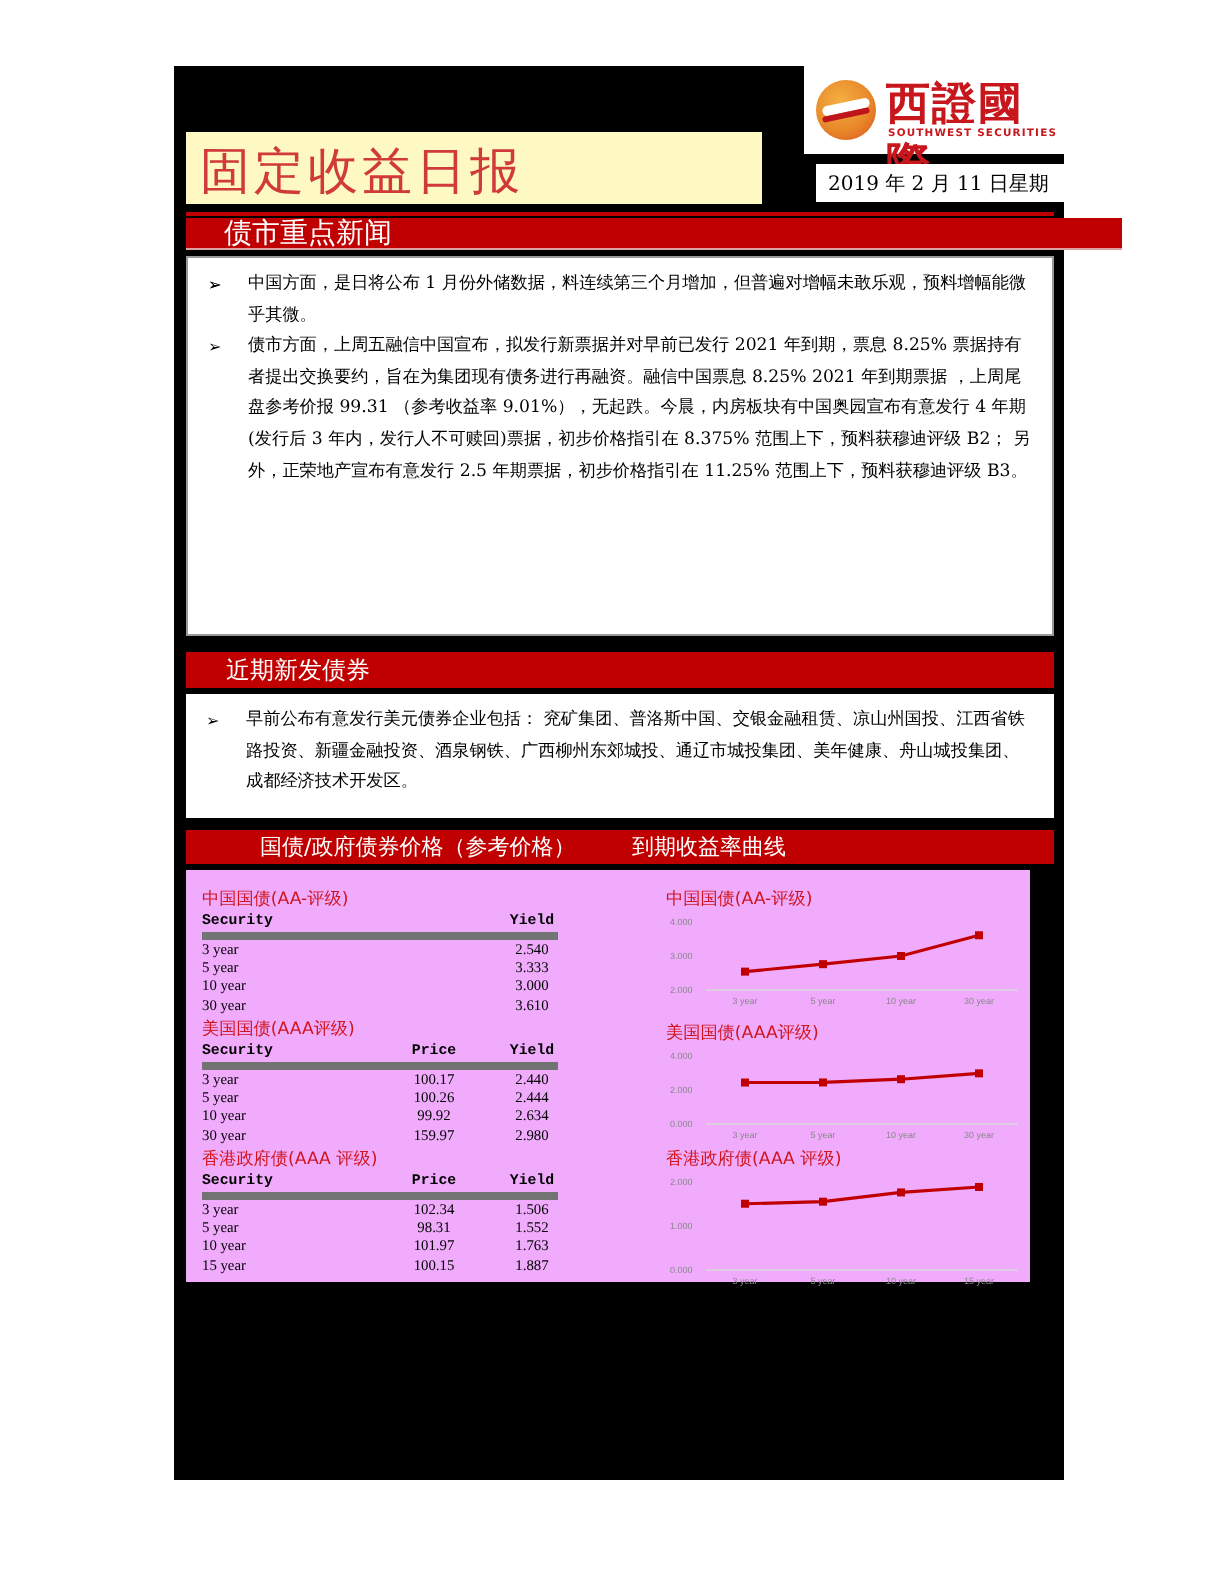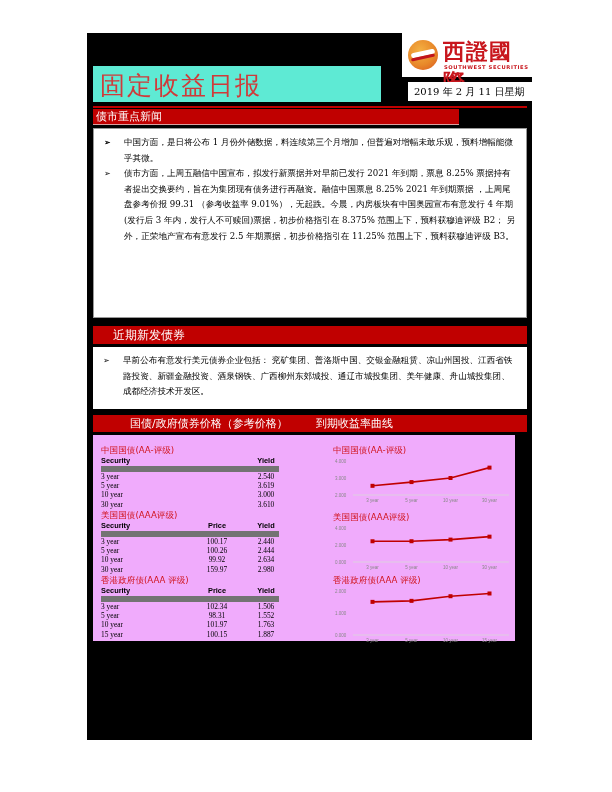--- a/index.html
+++ b/index.html
@@ -6,40 +6,40 @@
     body { width:612px; height:792px; position:relative; overflow:hidden;
            font-family:"DejaVu Serif", serif; color:#000; }
     .page { position:absolute; left:87px; top:33px; width:445px; height:707px; background:#000; }
     .logo-box { position:absolute; left:402px; top:33px; width:130px; height:44px; background:#fff; }
     .logo-mark { position:absolute; left:6px; top:7px; width:30px; height:30px; border-radius:50%;
                  background:radial-gradient(circle at 40% 35%, #f4b042 0%, #e8892a 55%, #d9531e 100%); overflow:hidden; }
     .logo-mark .s1 { position:absolute; left:3px; top:11px; width:24px; height:5px; background:#fff; border-radius:3px; transform:rotate(-12deg); }
     .logo-mark .s2 { position:absolute; left:3px; top:16px; width:24px; height:3px; background:#c0141c; border-radius:2px; transform:rotate(-12deg); }
     .logo-cn { position:absolute; left:41px; top:4px; font-family:"DejaVu Sans", sans-serif; font-size:22px; font-weight:bold; color:#c8161d; letter-spacing:1px; }
     .logo-en { position:absolute; left:42px; top:31px; font-family:"DejaVu Sans", sans-serif; font-size:5.2px; font-weight:bold; color:#c8161d; letter-spacing:0.6px; }
-    .title-box { position:absolute; left:93px; top:66px; width:288px; height:36px; background:#5eead4; }
+    .title-box { position:absolute; left:93px; top:66px; width:288px; height:36px; background:#fef9c3; }
     .title { position:absolute; left:7px; top:3px; font-family:"DejaVu Sans", sans-serif; font-size:25px; color:#d03a3a; letter-spacing:2px; font-weight:normal; }
     .date-box { position:absolute; left:408px; top:82px; width:124px; height:19px; background:#fff; }
     .date { position:absolute; left:6px; top:3px; font-size:10px; }
     .redline { position:absolute; left:93px; top:106px; width:434px; height:2px; background:#c00000; }
     .bar { position:absolute; background:#c00000; color:#fff; font-family:"DejaVu Sans", sans-serif; }
-    .bar1 { left:93px; top:109px; width:366px; height:16px; font-size:11px; line-height:16px; padding-left:3px; box-sizing:border-box; border-bottom:1px solid #d9a0a0; }
+    .bar1 { left:93px; top:109px; width:468px; height:16px; font-size:14px; line-height:16px; padding-left:19px; box-sizing:border-box; border-bottom:1px solid #d9a0a0; }
     .news { position:absolute; left:93px; top:128px; width:434px; height:190px; background:#fff; border:1px solid #999; box-sizing:border-box; }
     .bullets { list-style:none; margin:0; padding:6px 10px 0 10px; font-size:8.6px; line-height:15.6px; }
     .bullets li { position:relative; padding-left:20px; }
     .bullets li .arrow { position:absolute; left:0; top:0; font-size:8px; }
     .bar2 { left:93px; top:326px; width:434px; height:18px; font-size:12px; line-height:18px; padding-left:20px; box-sizing:border-box; }
     .newissue { position:absolute; left:93px; top:347px; width:434px; height:62px; background:#fff; }
     .bar3 { left:93px; top:415px; width:434px; height:17px; font-size:11px; line-height:17px; box-sizing:border-box; }
     .bar3 .l { position:absolute; left:6px;margin-left:31px; }
     .bar3 .r { position:absolute; left:223px; }
     .tables { position:absolute; left:93px; top:435px; width:422px; height:206px; background:#f0abfc; }
     .tbl { position:absolute; left:8px; width:178px; font-family:"Liberation Sans", sans-serif; font-size:7.4px; }
     .tbl .cap { color:#d0141c; font-size:8.6px; font-family:"DejaVu Sans", sans-serif; height:12px; line-height:12px; }
-    .tbl .hdr { font-weight:bold; border-bottom:6px solid #737373; height:10px; line-height:10px; position:relative; }
+    .tbl .hdr { font-weight:bold; border-bottom:4px solid #737373; height:10px; line-height:10px; position:relative;font-family:Liberation Mono, monospace; }
     .tbl .row { height:9.2px; line-height:9.2px; position:relative; font-family:"Liberation Serif", serif; }
     .c0 { position:absolute; left:0; }
     .c1 { position:absolute; left:98px; width:36px; text-align:center; }
     .c2 { position:absolute; left:150px; width:30px; text-align:center; }
     .chart { position:absolute; left:240px; width:180px; }
     .chart .cap { color:#d0141c; font-size:8.6px; font-family:"DejaVu Sans", sans-serif; height:13px; line-height:13px; }
     .chart svg { display:block; }
     .ylab, .xlab { font-family:"Liberation Sans", sans-serif; font-size:4.5px; fill:#888; }
   </style>
 </head>
@@ -95,21 +95,21 @@
       <span class="c2">Yield</span>
     </div>
     <div class="row">
         <span class="c0">3 year</span>
         <span class="c1"></span>
         <span class="c2">2.540</span>
       </div>
     <div class="row">
         <span class="c0">5 year</span>
         <span class="c1"></span>
-        <span class="c2">3.619</span>
+        <span class="c2">3.333</span>
       </div>
     <div class="row">
         <span class="c0">10 year</span>
         <span class="c1"></span>
         <span class="c2">3.000</span>
       </div>
     <div class="row">
         <span class="c0">30 year</span>
         <span class="c1"></span>
         <span class="c2">3.610</span>

